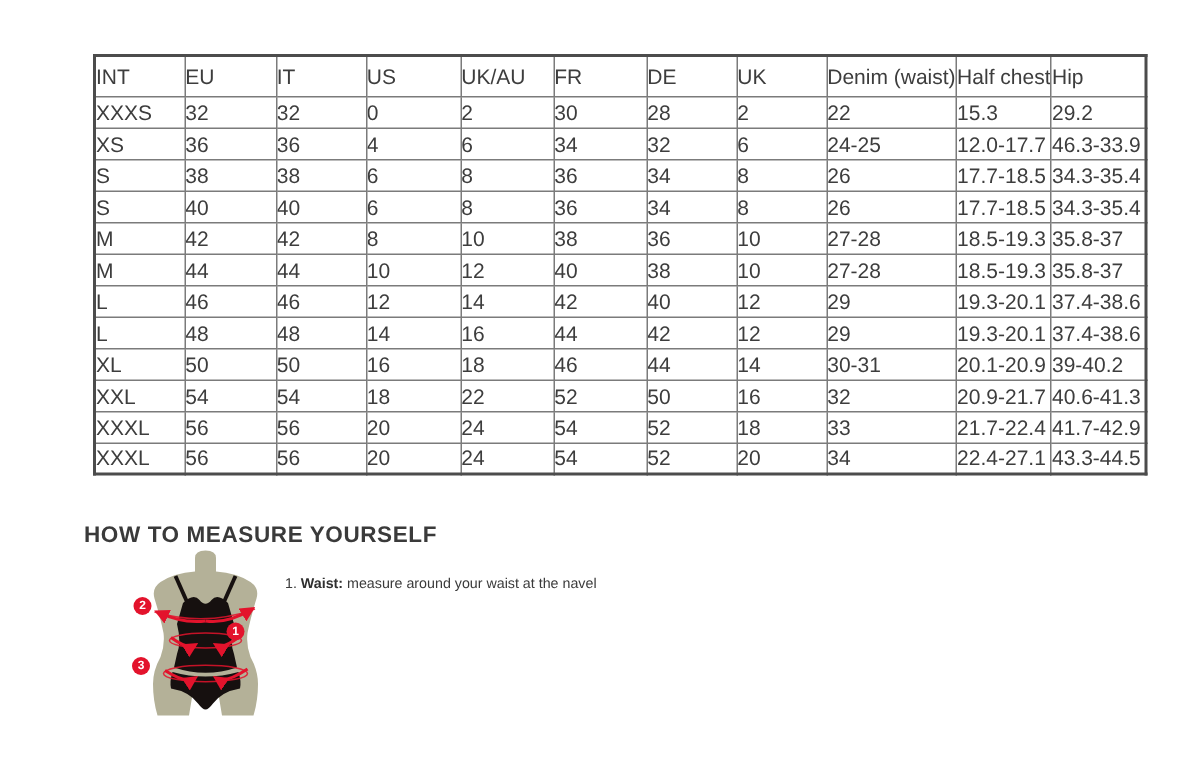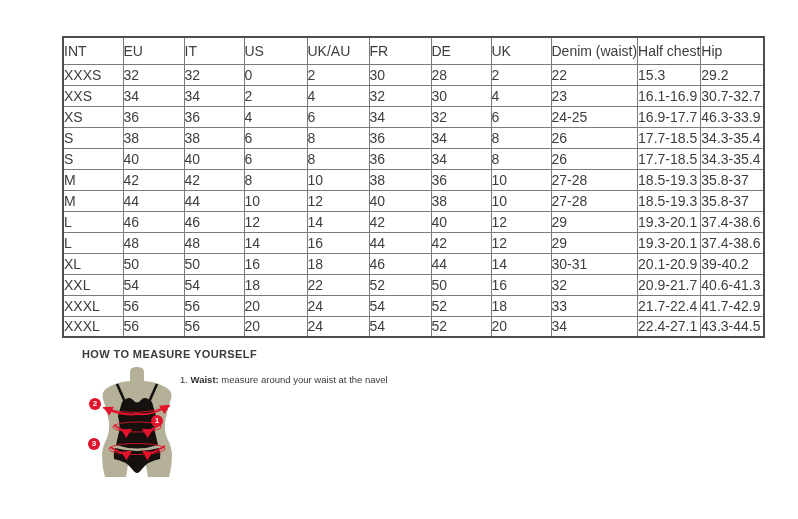--- a/index.html
+++ b/index.html
@@ -16,26 +16,26 @@
     margin-top:14px;
   }
   .size-table th,.size-table td{
     border:1px solid #7b7b7b;
     font-weight:400;padding:0;white-space:nowrap;overflow:hidden;
   }
   .size-table thead tr{height:27px;}
   .size-table tbody tr{height:21px;}
   
   .measure-title{
-    position:absolute;left:82px;top:348px;
-    font-size:11px;font-weight:bold;letter-spacing:.4px;color:#3a3a3a;
+    position:absolute;left:56px;top:348px;
+    font-size:15px;font-weight:bold;letter-spacing:.4px;color:#3a3a3a;
   }
   .instructions{
     position:absolute;left:176px;top:369px;
-    font-size:9.5px;color:#3a3a3a;list-style:none;margin:4px;padding:0;
+    font-size:9.5px;color:#3a3a3a;list-style:none;margin:14px;padding:0;
   }
   .instructions li{line-height:14.6px;}
   .instructions b{font-weight:bold;color:#2f2f2f;}
   
   .figure-wrap{position:absolute;left:80px;top:366px;width:110px;height:120px;}
   .figure-wrap svg{position:absolute;left:0;top:0;}
   .marker{
     position:absolute;width:12px;height:12px;border-radius:50%;
     display:flex;align-items:center;justify-content:center;
     color:#fff;font-size:8px;font-weight:bold;line-height:1;
@@ -85,43 +85,30 @@
         <td>0</td>
         <td>2</td>
         <td>30</td>
         <td>28</td>
         <td>2</td>
         <td>22</td>
         <td>15.3</td>
         <td>29.2</td>
       </tr>
       <tr>
-        <td>XXS</td>
-        <td>34</td>
-        <td>34</td>
-        <td>2</td>
+        <td>XS</td>
+        <td>36</td>
+        <td>36</td>
         <td>4</td>
-        <td>32</td>
-        <td>30</td>
-        <td>4</td>
-        <td>23</td>
-        <td>16.1-16.9</td>
-        <td>30.7-32.7</td>
-      </tr>
-      <tr>
-        <td>XS</td>
-        <td>36</td>
-        <td>36</td>
-        <td>4</td>
         <td>6</td>
         <td>34</td>
         <td>32</td>
         <td>6</td>
         <td>24-25</td>
-        <td>16.9-17.7</td>
+        <td>12.0-17.7</td>
         <td>46.3-33.9</td>
       </tr>
       <tr>
         <td>S</td>
         <td>38</td>
         <td>38</td>
         <td>6</td>
         <td>8</td>
         <td>36</td>
         <td>34</td>

